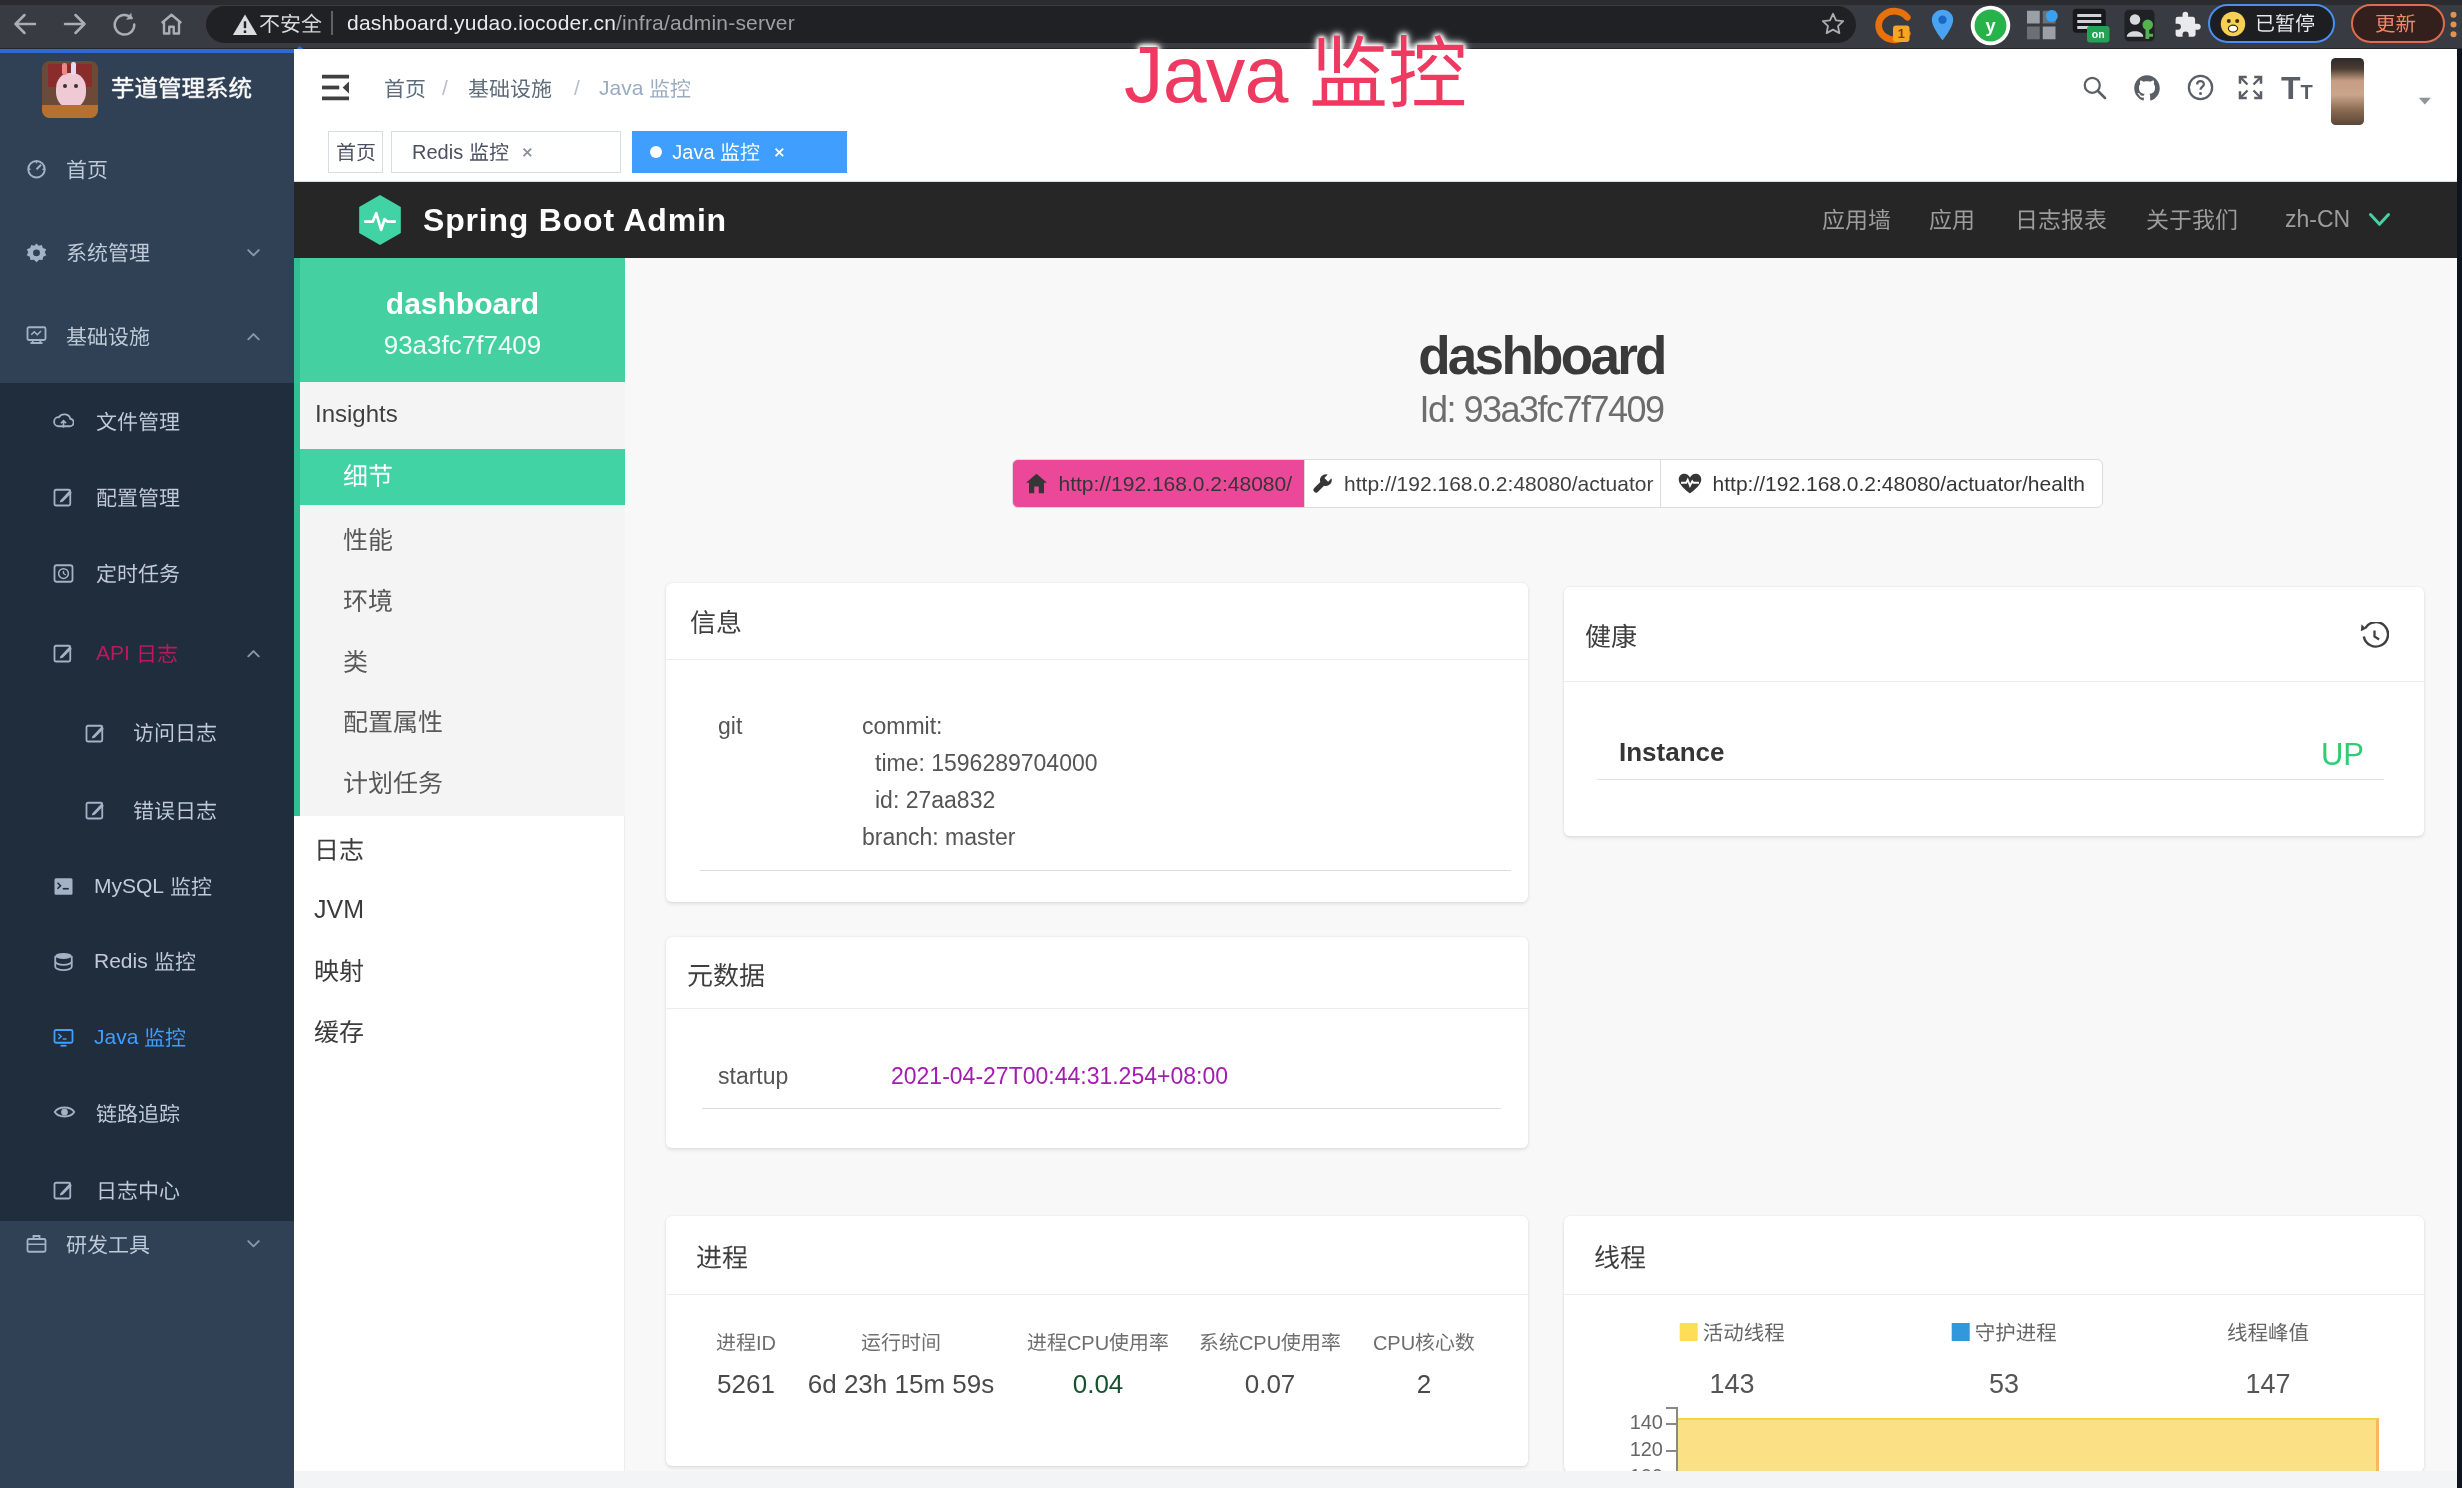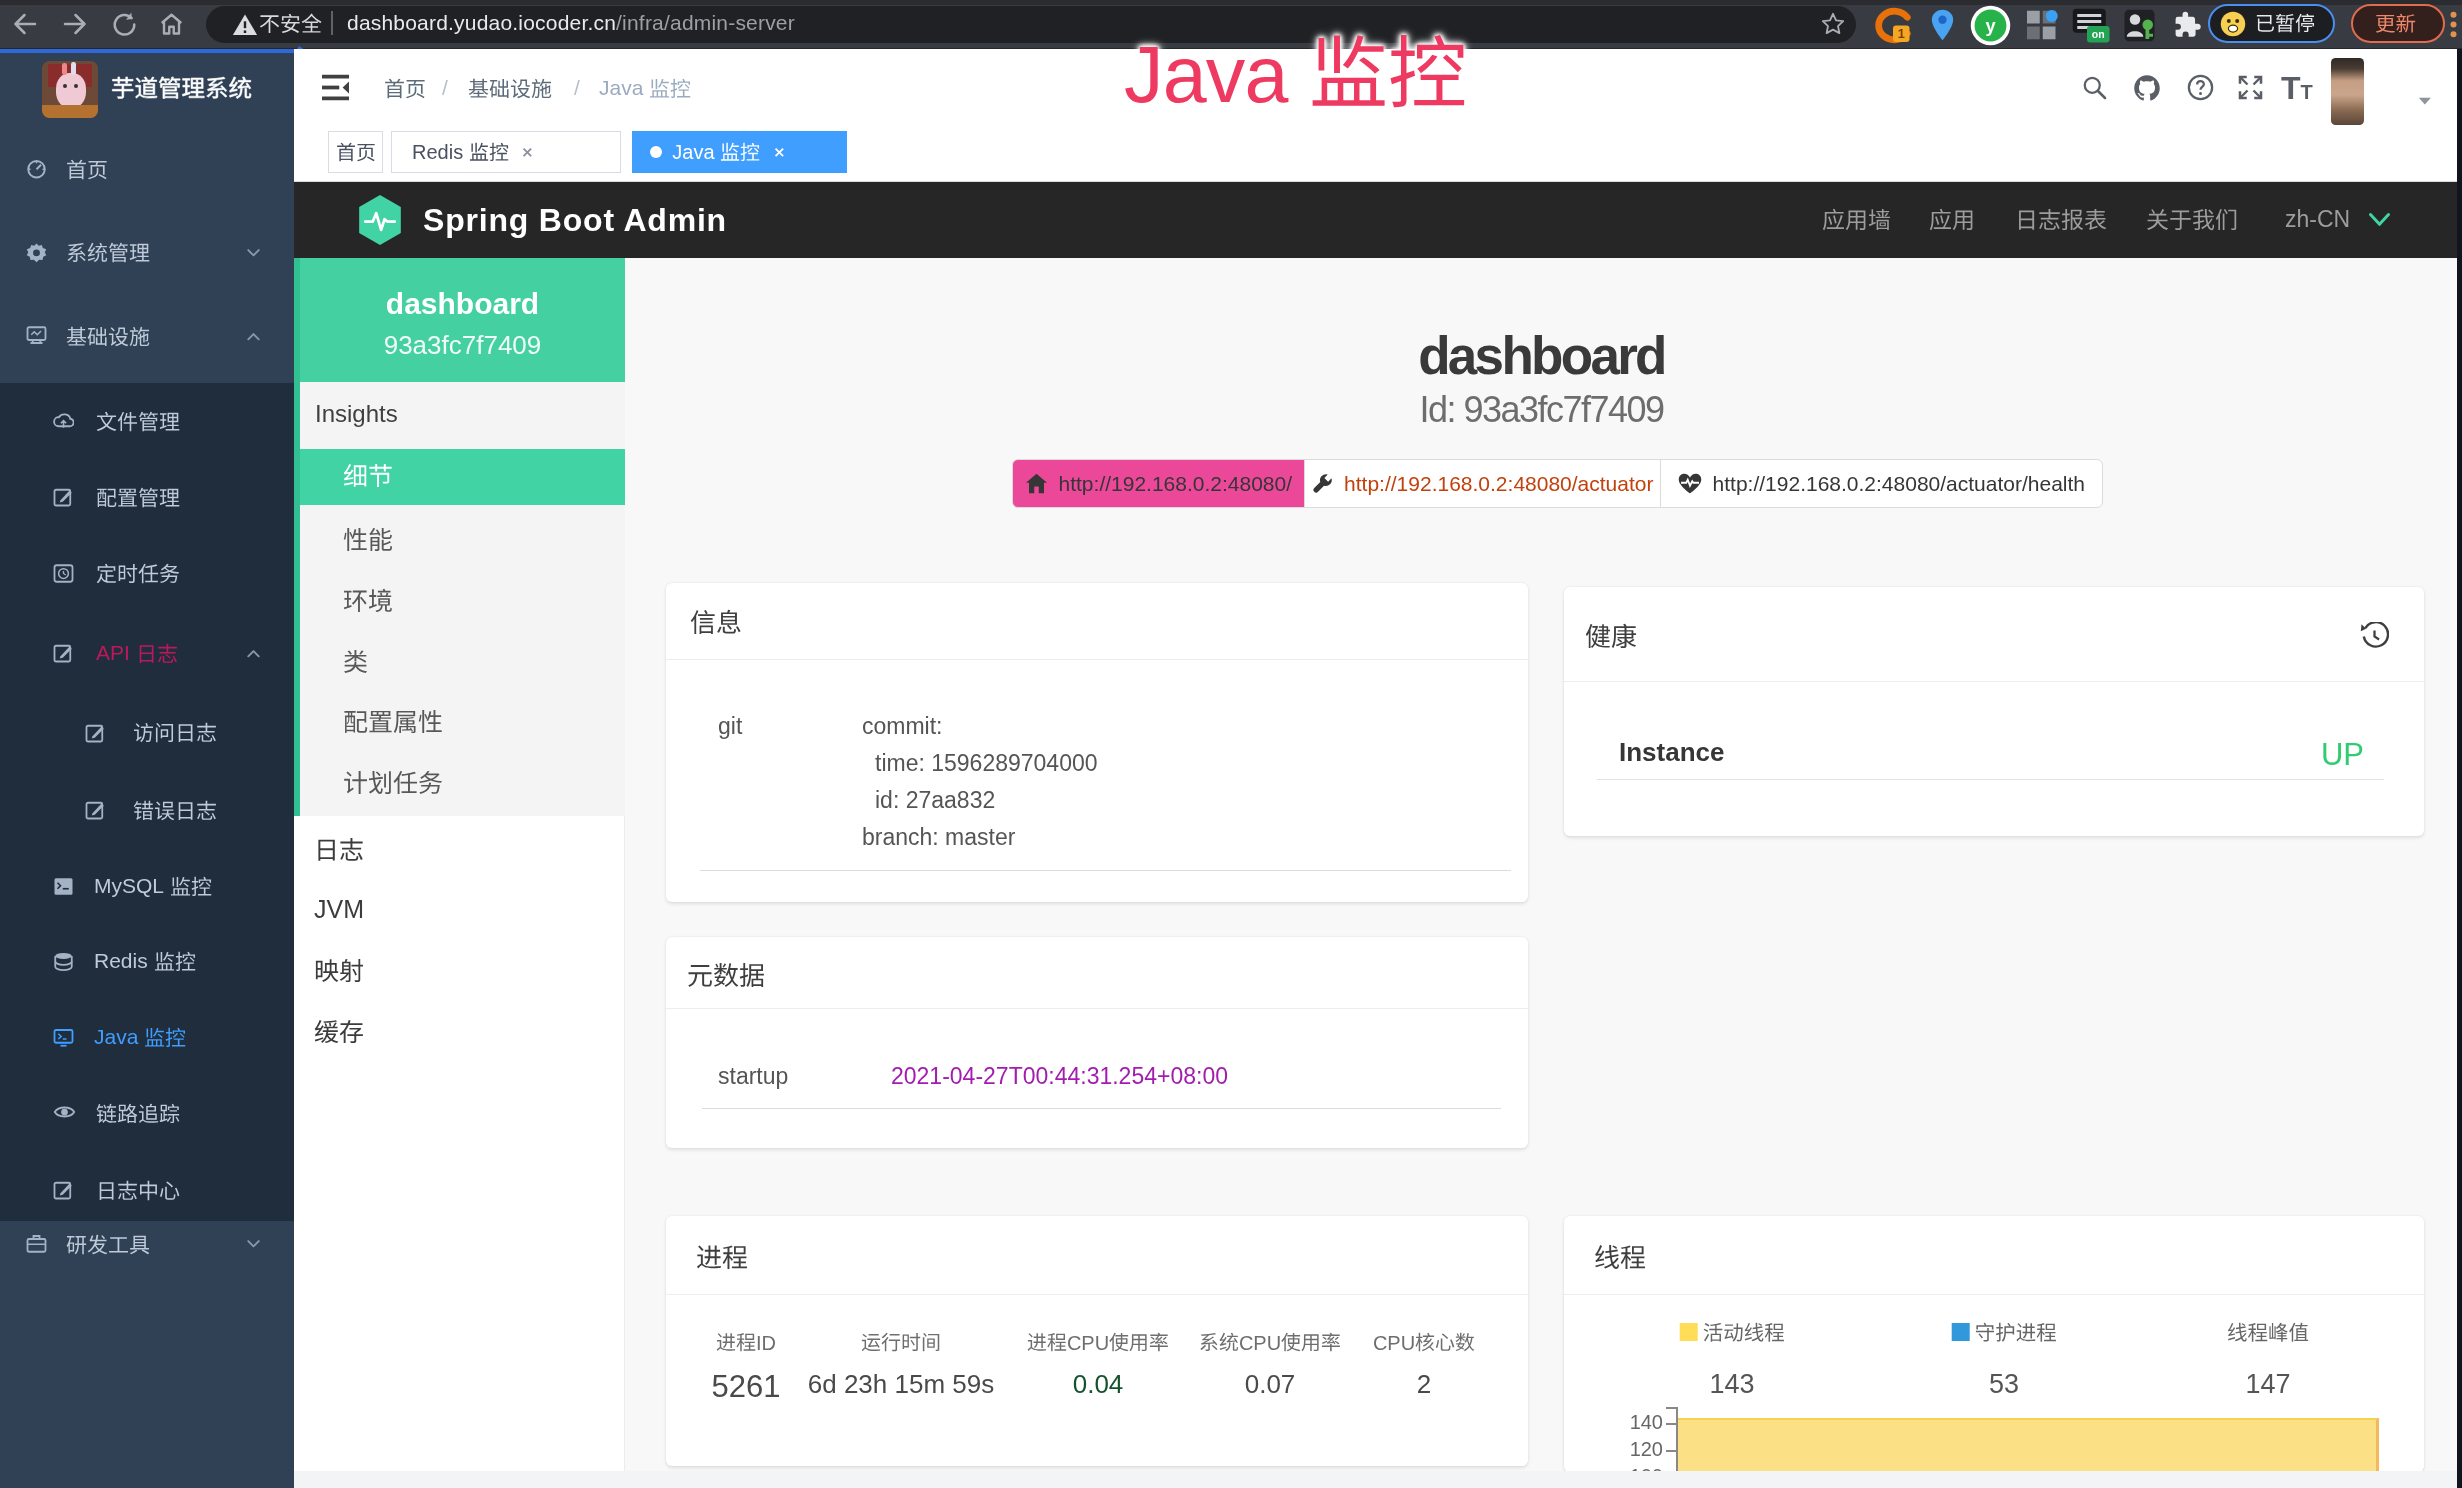--- a/index.html
+++ b/index.html
@@ -589,21 +589,21 @@
       <svg class="z" style="width:2em" viewBox="0 0 2000 1000">
         <use href="#u7F13" x="0"></use>
         <use href="#u5B58" x="1000"></use>
       </svg>
     </div>
     <div class="a" style="left:626px;top:329px;width:1831px;height:53px;display:flex;justify-content:center;align-items:center;font-size:53px;letter-spacing:-2.7px;color:#3a3a3a;font-weight:bold">dashboard</div>
     <div class="a" style="left:626px;top:387px;width:1831px;height:46px;display:flex;justify-content:center;align-items:center;font-size:36px;letter-spacing:-1.5px;color:#6d6d6d">Id: 93a3fc7f7409</div>
     <div class="a" style="left:1012px;top:459px;width:293px;height:49px;display:flex;align-items:center;justify-content:center;background:#ec4899;border:1.5px solid #dbdbdb;font-size:21px;color:#363636;border-radius:6px 0 0 6px"><svg style="margin-right:10.6px" width="23" height="21" viewBox="0 0 30 28">
         <path d="M15 1 L29 13 H25 V27 H18 V18 H12 V27 H5 V13 H1 Z" fill="#363636"></path>
       </svg>http://192.168.0.2:48080/</div>
-    <div class="a" style="left:1304px;top:459px;width:358px;height:49px;display:flex;align-items:center;justify-content:center;background:#fff;border:1.5px solid #dbdbdb;font-size:21px;color:#c2410c"><svg style="margin-right:10.6px" width="21" height="21" viewBox="0 0 28 28">
+    <div class="a" style="left:1304px;top:459px;width:358px;height:49px;display:flex;align-items:center;justify-content:center;background:#fff;border:1.5px solid #dbdbdb;font-size:21px;color:#404040"><svg style="margin-right:10.6px" width="21" height="21" viewBox="0 0 28 28">
         <path d="M26 7 A8 8 0 0 1 16 17 L8 25 A3.2 3.2 0 0 1 3 20 L11 12 A8 8 0 0 1 21 2 L16.5 6.5 L21.5 11.5 Z" fill="#363636"></path>
       </svg>http://192.168.0.2:48080/actuator</div>
     <div class="a" style="left:1660px;top:459px;width:443px;height:49px;display:flex;align-items:center;justify-content:center;background:#fff;border:1.5px solid #dbdbdb;font-size:21px;color:#363636;border-radius:0 6px 6px 0"><svg style="margin-right:10.6px" width="24" height="21" viewBox="0 0 32 28">
         <path d="M16 27 C16 27 1 17 1 8.5 C1 3.7 4.7 1 8.5 1 C11.6 1 14.5 3 16 6 C17.5 3 20.4 1 23.5 1 C27.3 1 31 3.7 31 8.5 C31 17 16 27 16 27 Z" fill="#363636"></path>
         <path d="M4 13 H11 L13 9 L16 17 L19 11 L20.5 13 H28" stroke="#fff" stroke-width="2.4" fill="none"></path>
       </svg>http://192.168.0.2:48080/actuator/health</div>
     <div class="card" style="left:666px;top:583px;width:862px;height:319px">
       <div class="cardhead" style="height:77px"></div>
       <div style="position:absolute;left:24px;top:22px;height:33px;display:flex;align-items:center;font-size:26px;color:#3f3f3f">
         <svg class="z" style="width:2em" viewBox="0 0 2000 1000">
@@ -650,21 +650,21 @@
       <div style="position:absolute;left:30px;top:24px;height:33px;display:flex;align-items:center;font-size:26px;color:#3f3f3f">
         <svg class="z" style="width:2em" viewBox="0 0 2000 1000">
           <use href="#u8FDB" x="0"></use>
           <use href="#u7A0B" x="1000"></use>
         </svg>
       </div>
       <div style="position:absolute;left:80px;top:116px;transform:translateX(-50%);font-size:20px;color:#6e6e6e;white-space:nowrap"><svg class="z" style="width:2em" viewBox="0 0 2000 1000">
           <use href="#u8FDB" x="0"></use>
           <use href="#u7A0B" x="1000"></use>
         </svg>ID</div>
-      <div style="position:absolute;left:80px;top:153px;transform:translateX(-50%);font-size:31px;color:#4a4a4a;white-space:nowrap">5261</div>
+      <div style="position:absolute;left:80px;top:153px;transform:translateX(-50%);font-size:26px;color:#4a4a4a;white-space:nowrap">5261</div>
       <div style="position:absolute;left:235px;top:116px;transform:translateX(-50%);font-size:20px;color:#6e6e6e;white-space:nowrap"><svg class="z" style="width:4em" viewBox="0 0 4000 1000">
           <use href="#u8FD0" x="0"></use>
           <use href="#u884C" x="1000"></use>
           <use href="#u65F6" x="2000"></use>
           <use href="#u95F4" x="3000"></use>
         </svg></div>
       <div style="position:absolute;left:235px;top:153px;transform:translateX(-50%);font-size:26px;color:#4a4a4a;white-space:nowrap">6d 23h 15m 59s</div>
       <div style="position:absolute;left:432px;top:116px;transform:translateX(-50%);font-size:20px;color:#6e6e6e;white-space:nowrap"><svg class="z" style="width:2em" viewBox="0 0 2000 1000">
           <use href="#u8FDB" x="0"></use>
           <use href="#u7A0B" x="1000"></use>

